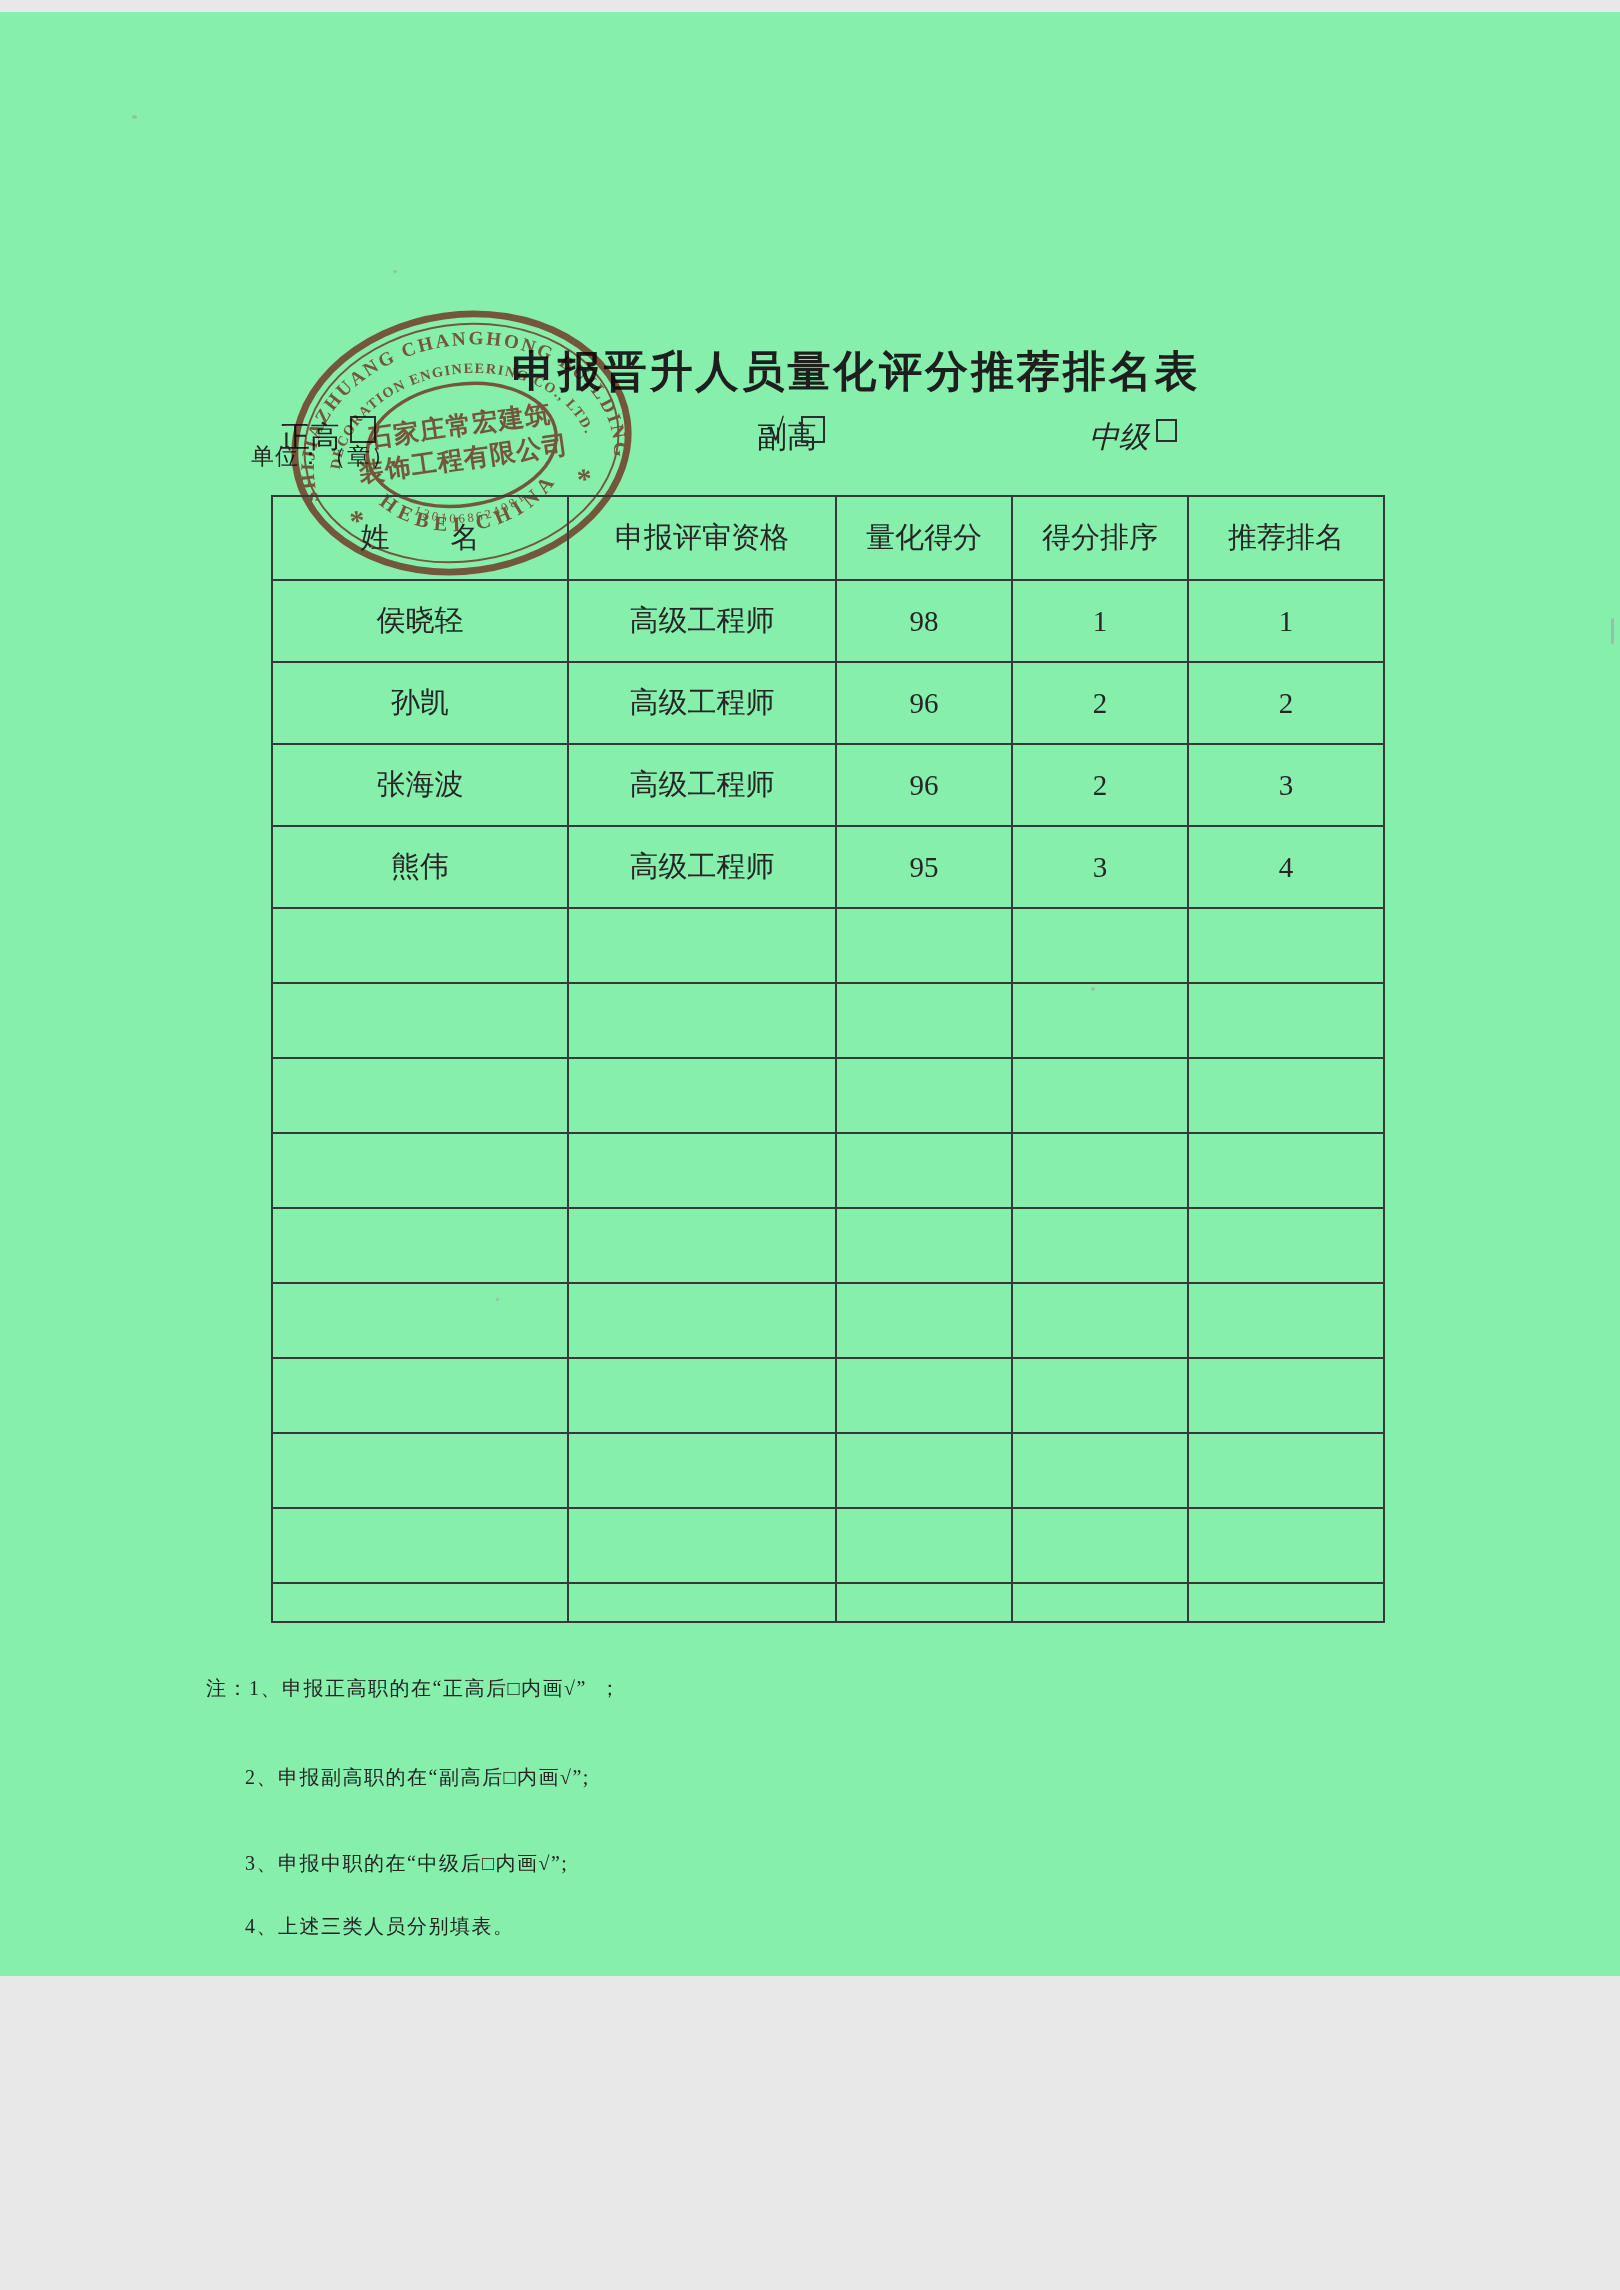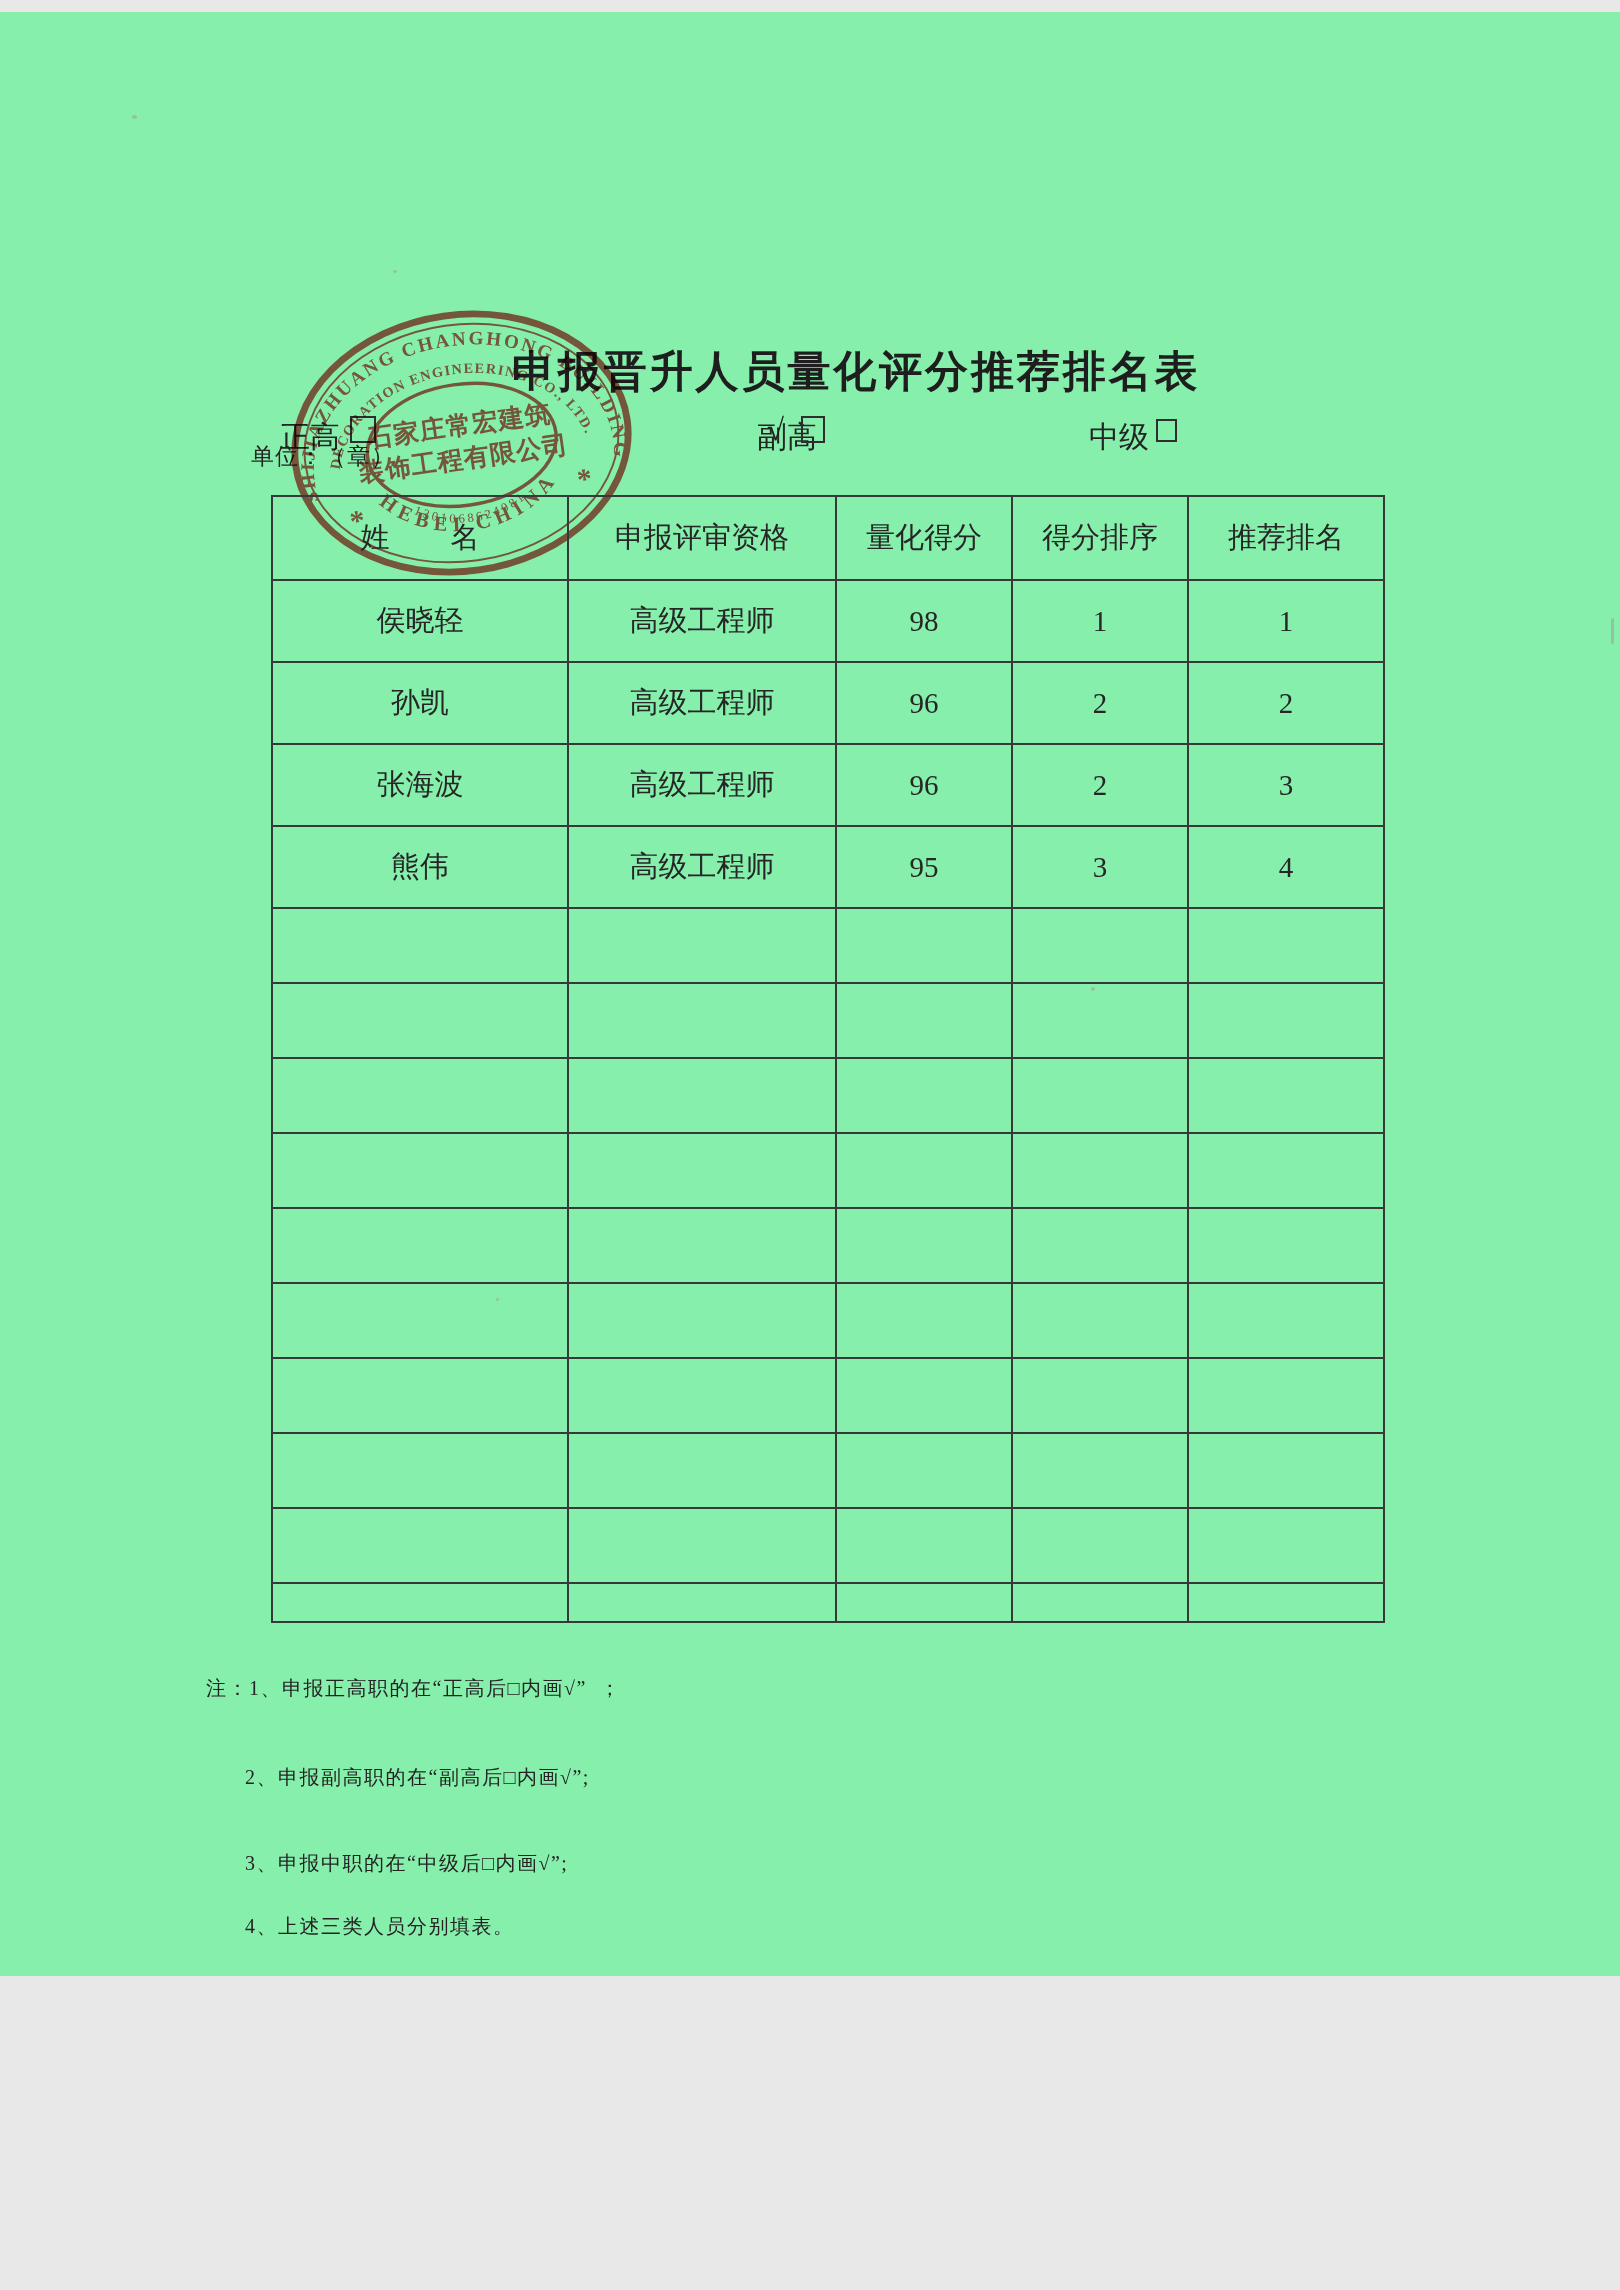--- a/index.html
+++ b/index.html
@@ -60,21 +60,21 @@
 
   <h1 class="title">申报晋升人员量化评分推荐排名表</h1>
 
   <span class="lvl-label" style="left:280px;top:405px;">正高</span>
   <span class="cbox" style="left:350px;top:404px;width:21.6px;height:22.5px;"></span>
 
   <span class="lvl-label" style="left:757px;top:405px;">副高</span>
   <span class="checkmark" style="left:767px;top:400px;">√</span>
   <span class="cbox" style="left:801px;top:404px;width:19.6px;height:22.5px;"></span>
 
-  <span class="lvl-label" style="left:1089px;top:405px;">中级</span>
+  <span class="lvl-label" style="left:1089px;top:405px;font-style:italic;">中级</span>
   <span class="cbox" style="left:1156px;top:407px;width:16.7px;height:18.6px;"></span>
 
   <span class="unit-label">单位：（章）</span>
 
   <svg class="stamp" viewBox="0 0 360 280" aria-hidden="true">
     <defs>
       <path id="arcTop" d="M 30 185 A 154 118 0 1 1 330 185"></path>
       <path id="arcMid" d="M 56 193 A 129 97 0 1 1 304 193"></path>
       <path id="arcBot" d="M 72 162 A 112 92 0 0 0 288 162"></path>
       <path id="arcNum" d="M 88 164 A 96 80 0 0 0 272 164"></path>

